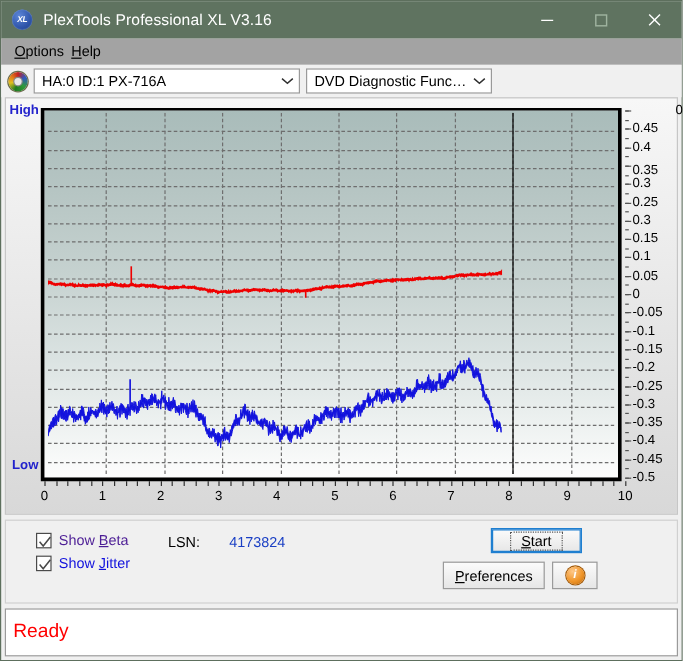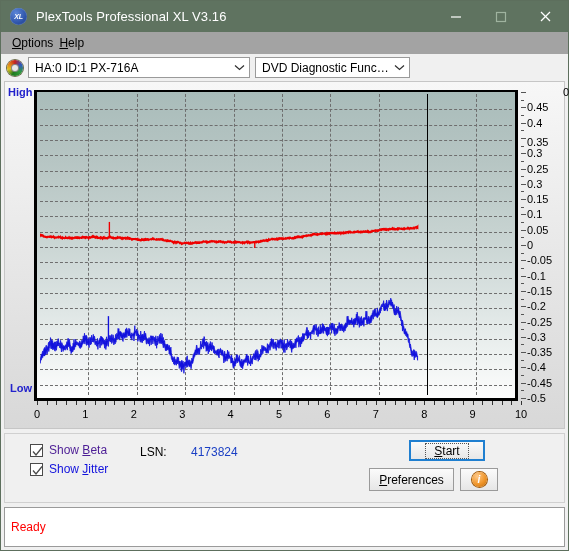--- a/index.html
+++ b/index.html
@@ -110,21 +110,21 @@
   .info-icon { width:15px; height:15px; border-radius:50%;
                background:radial-gradient(circle at 35% 28%, #ffc98a 0%, #f0962a 55%, #c06a0d 100%);
                color:#fff; font-size:10px; font-weight:bold; font-style:italic;
                display:flex; align-items:center; justify-content:center;
                box-shadow:0 0 0 1px #a35a08; }
 
   
   .statusbar { flex:1 1 auto; margin:4px 3px 3px 3px; background:#ffffff;
                border:1px solid #9a9a9a; box-sizing:border-box; display:flex;
                align-items:center; min-height:20px; }
-  .status-text { font-size:12px; color:#ff0000; padding-left:6px; }
+  .status-text { font-size:16px; color:#ff0000; padding-left:6px; }
 </style>
 </head>
 <body>
 
 <div class="window">
 
   <div class="titlebar">
     <div class="app-logo">
       <span>XL</span>
     </div>

